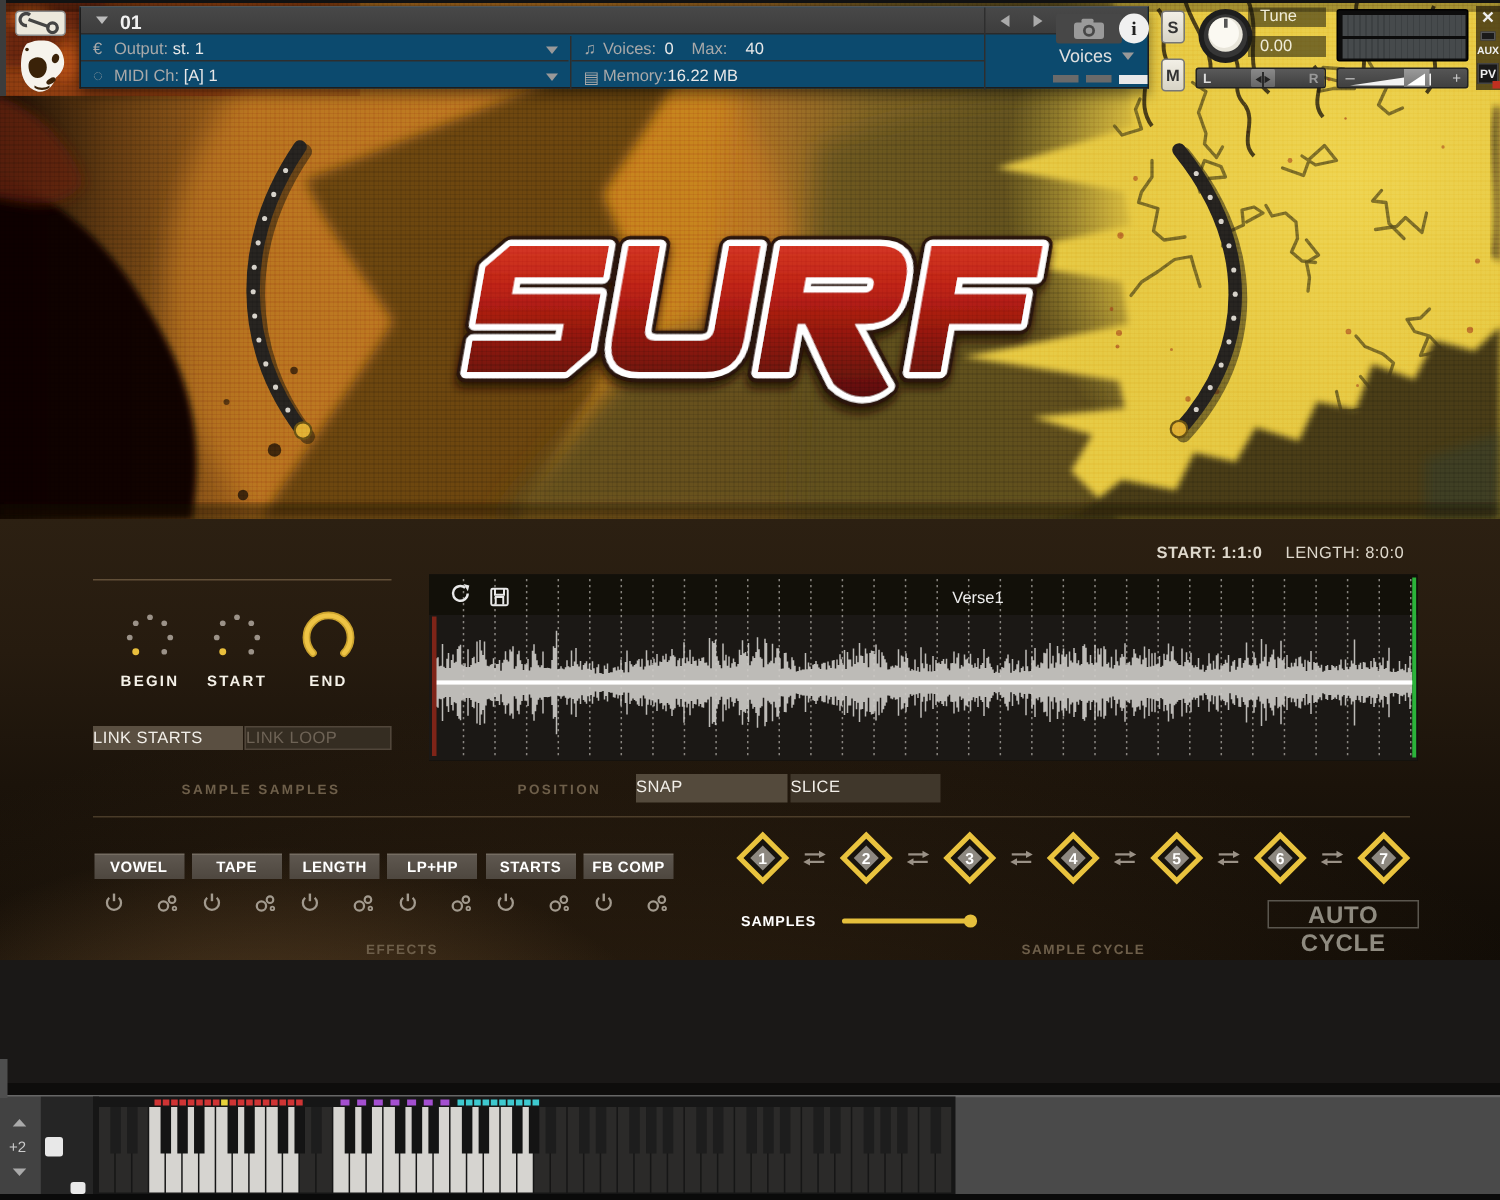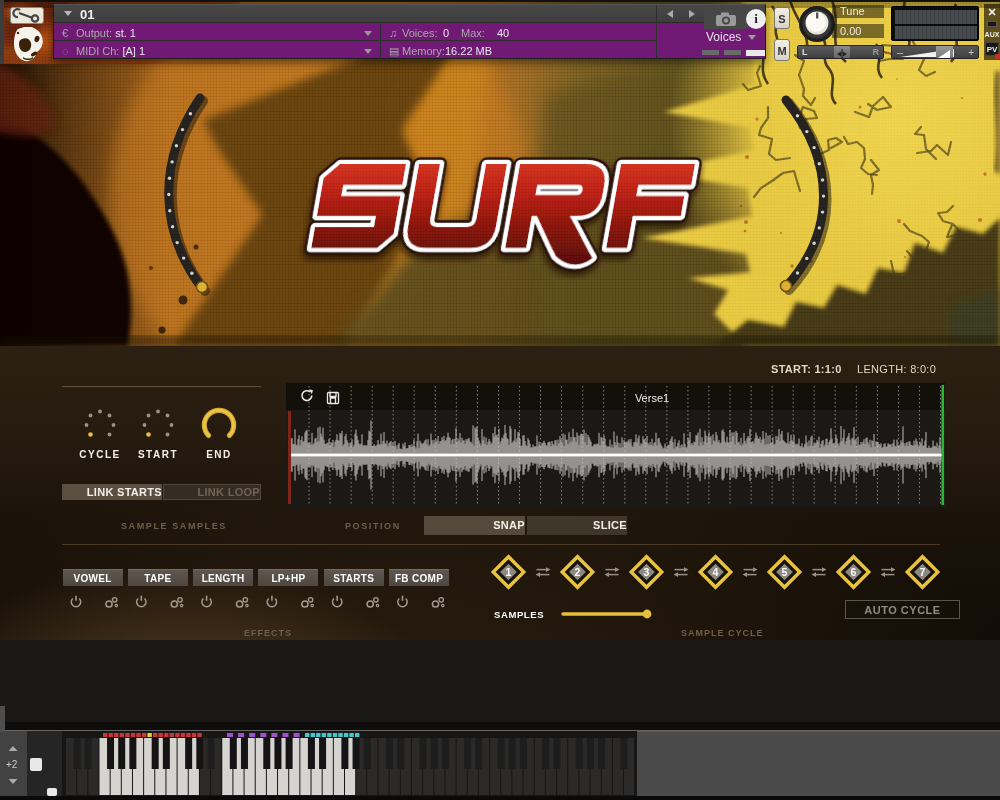--- a/index.html
+++ b/index.html
@@ -1,29 +1,29 @@
 <!DOCTYPE html>
 <html><head><meta charset="utf-8"><style>
 *{margin:0;padding:0;box-sizing:border-box}
 body{width:1000px;height:800px;overflow:hidden;background:#000;font-family:"Liberation Sans",sans-serif}
 #root{position:relative;width:1000px;height:800px}
 .abs{position:absolute}
 .br{fill:none;stroke:#171009;stroke-width:2.6;opacity:.75}
-#hdr{position:absolute;left:53px;top:4px;width:713px;height:55px;background:#701a75;border:1px solid #1d1d1d;border-top:1px solid #555;color:#ccc;font-size:11px;box-shadow:0 4px 8px rgba(0,0,0,0.45)}
+#hdr{position:absolute;left:53px;top:4px;width:713px;height:55px;background:#0c4a6e;border:1px solid #1d1d1d;border-top:1px solid #555;color:#ccc;font-size:11px;box-shadow:0 4px 8px rgba(0,0,0,0.45)}
 #hdr .trow{position:absolute;left:0;top:0;width:100%;height:18px;background:linear-gradient(#484848,#3d3d3d);border-bottom:1px solid #2a2a2a}
 #hdr .r2{position:absolute;left:0;top:19px;width:325px;height:17px;border-bottom:1px solid #2e2e2e}
 #hdr .r3{position:absolute;left:0;top:37px;width:325px;height:17px}
 .lbl{color:#a9a9a9} .val{color:#e8e8e8}
 .ddarw{position:absolute;width:0;height:0;border-left:4px solid transparent;border-right:4px solid transparent;border-top:5px solid #999}
 #panel{position:absolute;left:0;top:346px;width:1000px;height:294px;
 background:radial-gradient(ellipse 420px 260px at 175px 400px,rgba(140,102,58,.65),rgba(0,0,0,0) 70%),
 radial-gradient(ellipse 900px 420px at 420px 430px,rgba(84,58,30,.5),rgba(0,0,0,0) 75%),
 linear-gradient(180deg,#2c2012 0%,#261b0f 30%,#1b130a 60%,#110c06 100%)}
 .seclbl{position:absolute;font-size:9px;font-weight:bold;letter-spacing:1px;color:#6e5f4a}
-.btn{position:absolute;height:16px;font-size:11px;font-weight:bold;color:#f2efe9;text-align:right;line-height:16px;letter-spacing:.3px}
+.btn{position:absolute;height:16px;font-size:11px;font-weight:normal;color:#f2efe9;text-align:left;line-height:16px;letter-spacing:.3px}
 .fxb{position:absolute;top:569px;width:60px;height:17px;background:linear-gradient(#5e574f,#4e473f);border-top:1px solid #756d62;color:#fff;font-weight:bold;font-size:10px;text-align:center;line-height:17px;letter-spacing:.3px}
 </style></head><body>
 <div id="root">
 
 <svg class="abs" style="left:0;top:0" width="1000" height="346" viewBox="0 0 1000 346">
 <defs>
 <linearGradient id="base" x1="0" y1="0" x2="1" y2="0">
  <stop offset="0" stop-color="#160b04"></stop>
           <stop offset="0.07" stop-color="#5e3810"></stop>
  <stop offset="0.17" stop-color="#a4641c"></stop>
@@ -444,21 +444,21 @@
         <g transform="rotate(45)">
           <rect x="-10.8" y="-10.8" width="21.6" height="21.6" fill="#17130d" stroke="#e9c33e" stroke-width="3.4"></rect>
           <rect x="-5.9" y="-5.9" width="11.8" height="11.8" fill="#8d8880"></rect>
         </g>
         <text x="0" y="4" text-anchor="middle" font-size="10.5" font-weight="bold" fill="#fff">7</text>
       </g>
 <line x1="563" y1="614" x2="649" y2="614" stroke="#e5bf3c" stroke-width="3.4" stroke-linecap="round"></line>
 <circle cx="647" cy="614" r="4.4" fill="#e5bf3c"></circle>
 </svg>
 
-<div class="abs" style="left:78px;top:449px;width:44px;text-align:center;font-size:10px;font-weight:bold;color:#f5f1e8;letter-spacing:1.5px">CYCLE</div>
+<div class="abs" style="left:78px;top:449px;width:44px;text-align:center;font-size:10px;font-weight:bold;color:#f5f1e8;letter-spacing:1.5px">BEGIN</div>
 <div class="abs" style="left:136px;top:449px;width:44px;text-align:center;font-size:10px;font-weight:bold;color:#f5f1e8;letter-spacing:1.5px">START</div>
 <div class="abs" style="left:197px;top:449px;width:44px;text-align:center;font-size:10px;font-weight:bold;color:#f5f1e8;letter-spacing:1.5px">END</div>
 
 <div class="btn" style="left:62px;top:484px;width:100px;background:#5a4f41">LINK STARTS</div>
 <div class="btn" style="left:163px;top:484px;width:98px;background:#352d22;border:1px solid #51463a;color:#6e6356;line-height:14px">LINK LOOP</div>
 <div class="seclbl" style="left:121px;top:521px;letter-spacing:1.6px">SAMPLE SAMPLES</div>
 
 <div class="abs" style="left:286px;top:383px;width:659px;height:124px;background:#1b1815;border:1px solid #0c0a08">
 <svg width="659" height="124" viewBox="0 0 659 124" style="position:absolute;left:-1px;top:-1px">
 <rect x="0" y="0" width="659" height="27" fill="#121009"></rect>
@@ -514,21 +514,21 @@
 <div class="btn" style="left:527px;top:516px;width:100px;height:19px;line-height:19px;background:#40372b">SLICE</div>
 
 <div class="fxb" style="left:62.5px">VOWEL</div>
     <div class="fxb" style="left:127.8px">TAPE</div>
     <div class="fxb" style="left:193.1px">LENGTH</div>
     <div class="fxb" style="left:258.4px">LP+HP</div>
     <div class="fxb" style="left:323.7px">STARTS</div>
     <div class="fxb" style="left:389.0px">FB COMP</div>
 <div class="seclbl" style="left:244px;top:628px">EFFECTS</div>
 <div class="abs" style="left:494px;top:609px;font-size:9.5px;font-weight:bold;color:#fff;letter-spacing:0.6px">SAMPLES</div>
-<div class="abs" style="left:845px;top:600px;width:115px;height:19px;border:1px solid #5a564e;color:#8f8b80;font-size:11px;font-weight:bold;text-align:center;line-height:19px;letter-spacing:0.5px">AUTO CYCLE</div>
+<div class="abs" style="left:845px;top:600px;width:101px;height:19px;border:1px solid #5a564e;color:#8f8b80;font-size:16px;font-weight:bold;text-align:center;line-height:19px;letter-spacing:0.5px">AUTO CYCLE</div>
 <div class="seclbl" style="left:681px;top:628px">SAMPLE CYCLE</div>
 
 <div class="abs" style="left:0;top:640px;width:1000px;height:88px;background:#1a1817"></div>
 <div class="abs" style="left:0;top:722px;width:1000px;height:8px;background:#0e0d0c"></div>
 <svg class="abs" style="left:0;top:730px" width="1000" height="70" viewBox="0 0 1000 70">
 <rect x="0" y="0" width="1000" height="66" fill="#4a4a4a"></rect>
 <rect x="0" y="0" width="1000" height="1.5" fill="#666"></rect>
 <rect x="27" y="1" width="39" height="65" fill="#252525"></rect>
 <rect x="0" y="1" width="27" height="65" fill="#424242"></rect>
 <path d="M13,16 l-4.5,5 h9 Z" fill="#aaa"></path>

